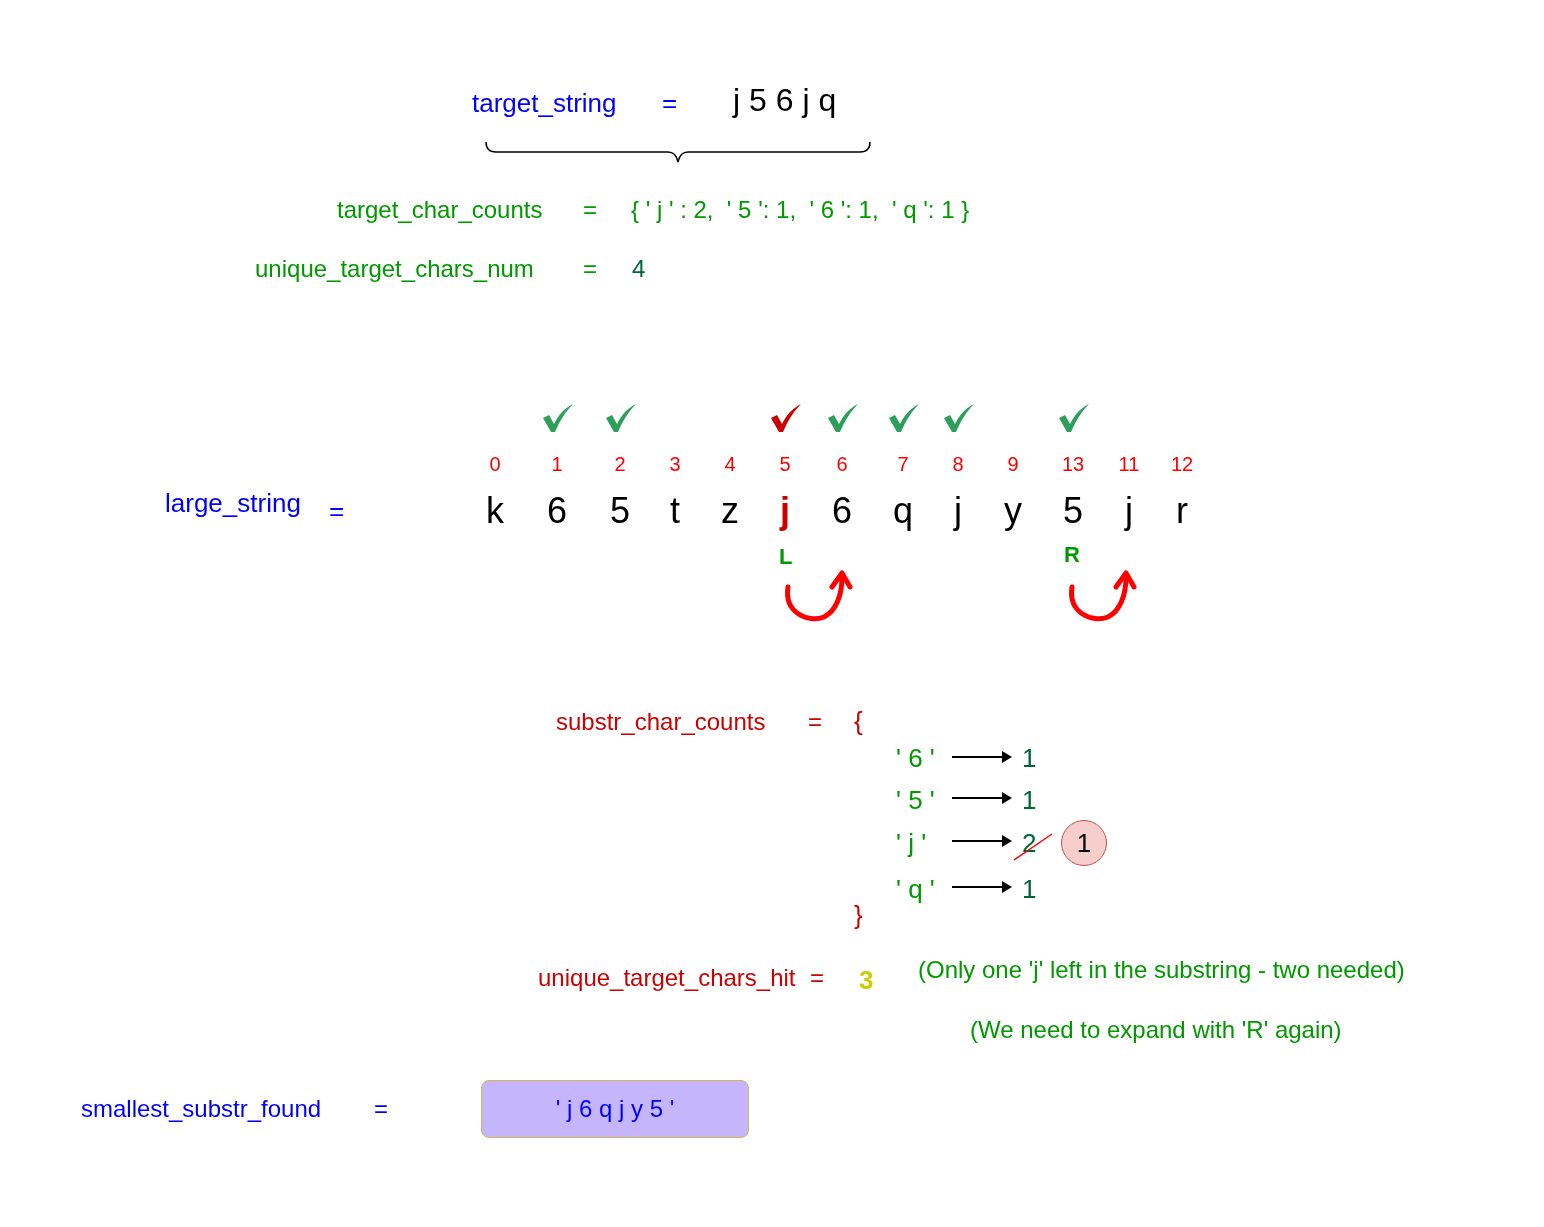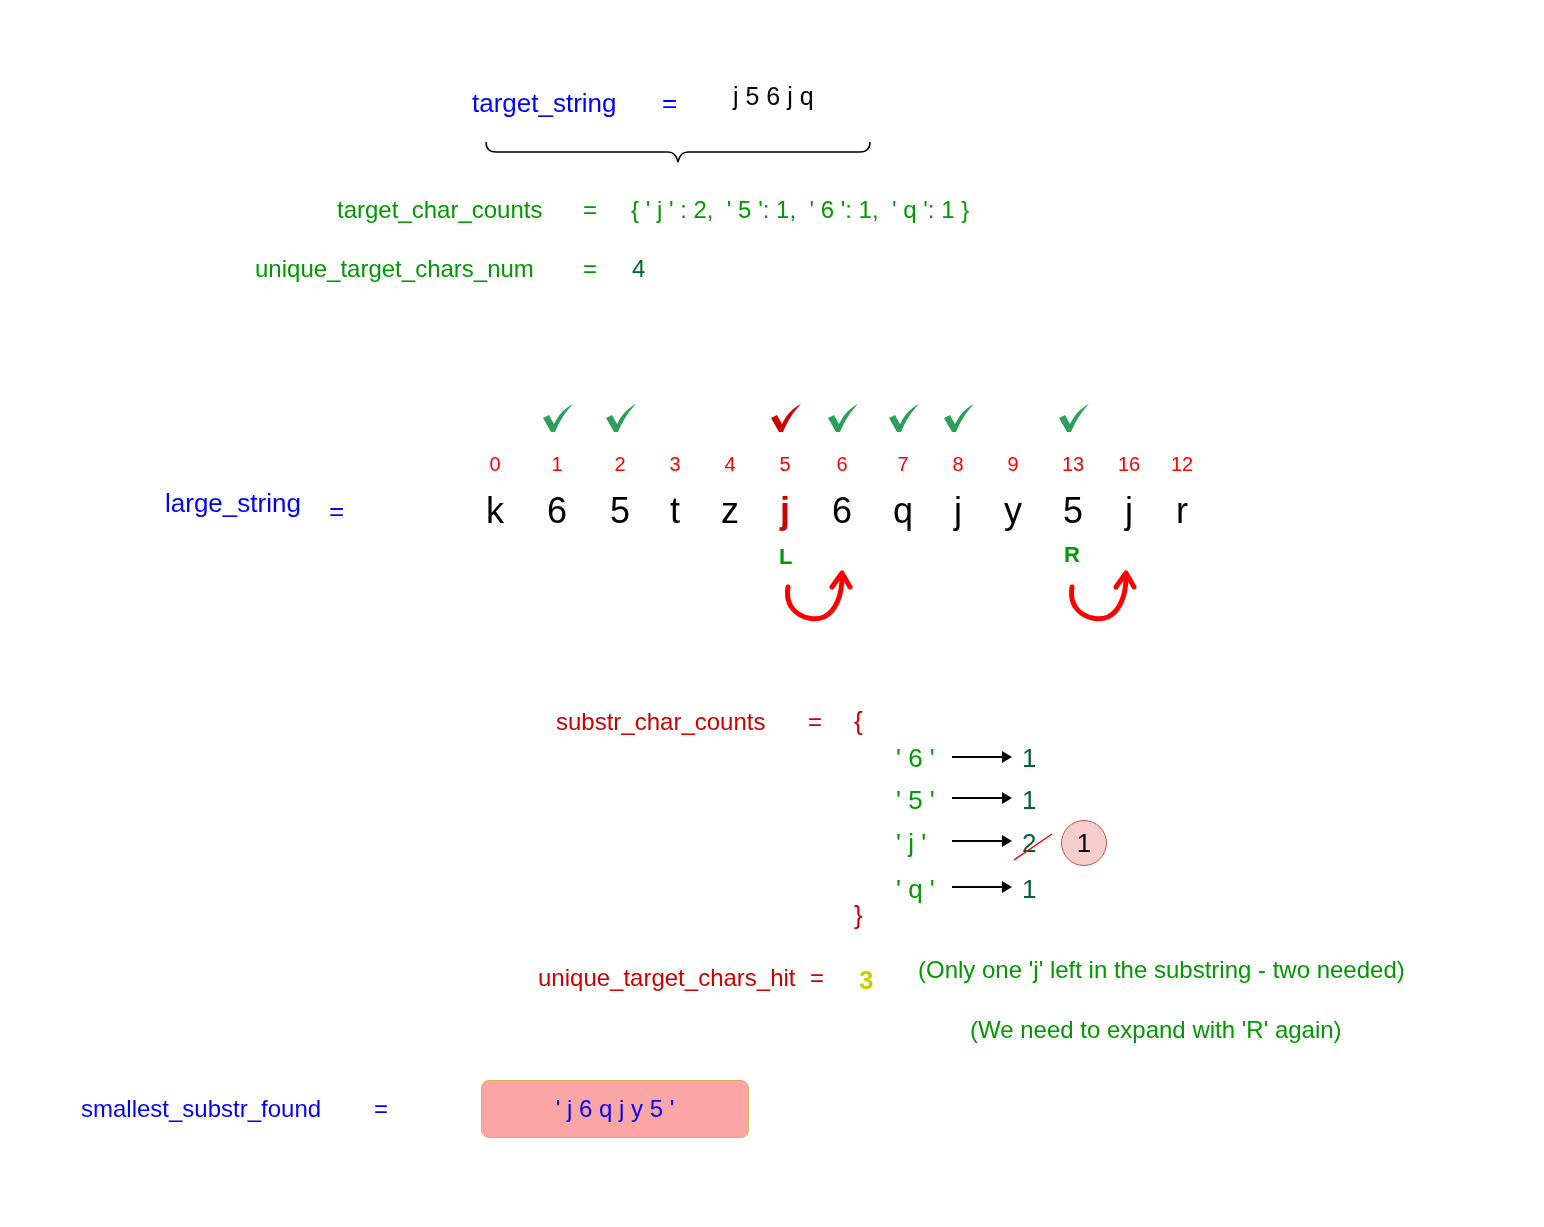--- a/index.html
+++ b/index.html
@@ -6,32 +6,32 @@
   body { width:1544px; height:1227px; position:relative; overflow:hidden;
          font-family:"Liberation Sans", sans-serif; }
   .abs { position:absolute; white-space:pre; }
   .blue { color:#0000ff; }
   .green { color:#009900; }
   .dgreen { color:#006633; }
   .red { color:#cc0000; }
   .black { color:#000000; }
   .f24 { font-size:24px; }
   .f26 { font-size:26px; }
-  .f34 { font-size:25px; }
+  .f34 { font-size:32px; }
   .idx { position:absolute; top:453px; font-size:20px; color:#ff0000; width:40px; text-align:center; }
   .ch { position:absolute; top:490px; font-size:36px; color:#000; width:40px; text-align:center; }
   .chk { position:absolute; top:402px; width:34px; height:32px; }
   .arrow-line { position:absolute; height:2px; background:#000; }
   .arrow-line::after { content:""; position:absolute; right:-2px; top:-5px;
     border-left:10px solid #000; border-top:6px solid transparent; border-bottom:6px solid transparent; }
   .circle { position:absolute; width:46px; height:46px; border-radius:50%;
     background:#f8cecc; border:1px solid #b85450; box-sizing:border-box;
     display:flex; align-items:center; justify-content:center; font-size:26px; color:#000; }
   .result-box { position:absolute; left:481px; top:1080px; width:268px; height:58px;
-    background:#fca5a5; border:1px solid #d6b656; border-radius:8px; box-sizing:border-box;
+    background:#c4b5fd; border:1px solid #d6b656; border-radius:8px; box-sizing:border-box;
     display:flex; align-items:center; justify-content:center; font-size:24px; color:#0000ff; white-space:pre; }
 </style>
 </head>
 <body>
 
 <span class="abs blue f26" style="left:472px;top:88px;">target_string</span>
 <span class="abs blue f26" style="left:662px;top:88px;">=</span>
 <span class="abs black f34" style="left:733px;top:82px;">j 5 6 j q</span>
 
 <svg class="abs" style="left:484px;top:140px;" width="388" height="26">
@@ -78,21 +78,21 @@
     <span class="idx" style="left: 537px;">1</span>
     <span class="idx" style="left: 600px;">2</span>
     <span class="idx" style="left: 655px;">3</span>
     <span class="idx" style="left: 710px;">4</span>
     <span class="idx" style="left: 765px;">5</span>
     <span class="idx" style="left: 822px;">6</span>
     <span class="idx" style="left: 883px;">7</span>
     <span class="idx" style="left: 938px;">8</span>
     <span class="idx" style="left: 993px;">9</span>
     <span class="idx" style="left: 1053px;">13</span>
-    <span class="idx" style="left: 1109px;">16</span>
+    <span class="idx" style="left: 1109px;">11</span>
     <span class="idx" style="left: 1162px;">12</span>
   </div>
 
 <div id="chars">
     <span class="ch" style="left: 475px;">k</span>
     <span class="ch" style="left: 537px;">6</span>
     <span class="ch" style="left: 600px;">5</span>
     <span class="ch" style="left: 655px;">t</span>
     <span class="ch" style="left: 710px;">z</span>
     <span class="ch" style="left: 765px; color: rgb(204, 0, 0); font-weight: bold;">j</span>

